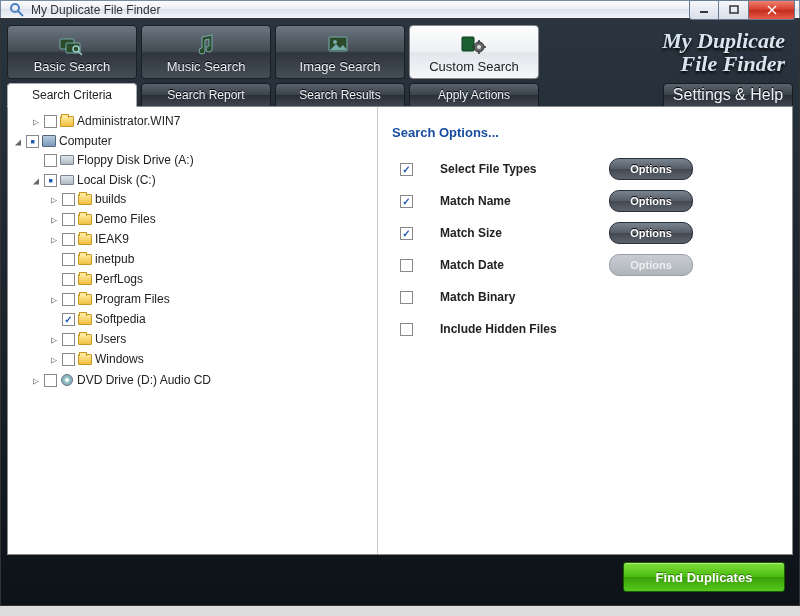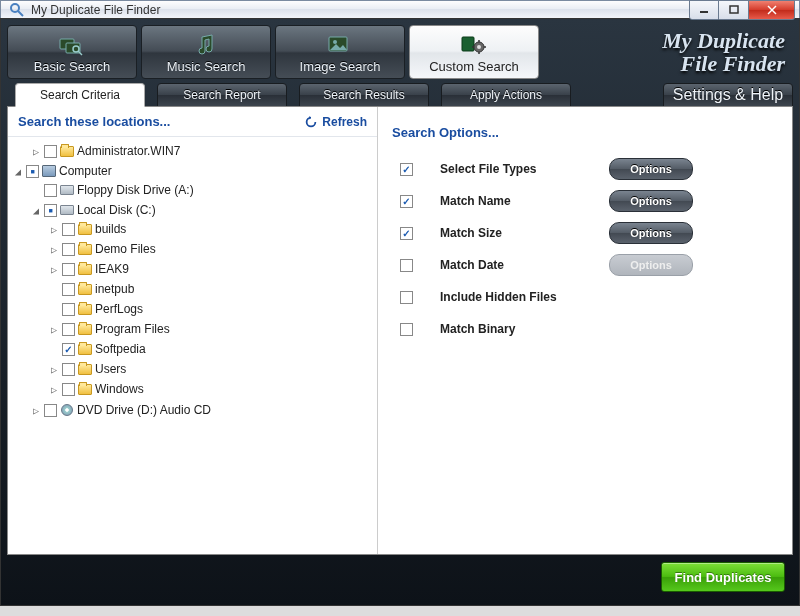--- a/index.html
+++ b/index.html
@@ -92,21 +92,20 @@
   }
   .subtab {
     flex: 0 0 130px;
     background: linear-gradient(to bottom, #5b646e, #3a424b 48%, #2a3038 52%, #3d454e);
     border: 1px solid #181c20;
     border-top-left-radius: 4px; border-top-right-radius: 4px;
     display: flex; align-items: center; justify-content: center;
     color: #eef3f8; font-size: 12px;
     cursor: pointer;
     text-shadow: 0 -1px 0 #000;
-    margin-left: 8px;
   }
   .subtab.active {
     background: #fff;
     color: #222; text-shadow: none;
     border: 1px solid #aaa; border-bottom: 1px solid #fff;
     position: relative; z-index: 2;
   }
   .subspacer { flex: 1; }
   .settings-tab {
     flex: 0 0 130px;
@@ -175,21 +174,21 @@
     text-shadow:none;
   }
 
   
   .footer {
     height: 44px;
     display:flex; align-items:center; justify-content:flex-end;
     padding: 0 8px;
   }
   .find-btn {
-    width: 124px; height: 30px;
+    width: 162px; height: 30px;
     background: linear-gradient(to bottom,#7ee038,#4cbc10 48%,#3aa008 52%,#56c81c);
     border:1px solid #1a5c00; border-radius:3px;
     color:#fff; font-weight:bold; font-size:13px;
     display:flex; align-items:center; justify-content:center;
     cursor:pointer;
     text-shadow:0 -1px 0 rgba(0,0,0,.4);
     box-shadow: inset 0 1px 0 rgba(255,255,255,.4);
   }
 </style>
 </head>
@@ -276,31 +275,20 @@
     <div class="subtab">Search Report</div>
     <div class="subtab">Search Results</div>
     <div class="subtab">Apply Actions</div>
     <div class="subspacer"></div>
     <div class="settings-tab">Settings &amp; Help</div>
   </div>
 
   <div class="panel">
 
     <div class="left-pane">
-      <div class="pane-header">
-        <span>Search these locations...</span>
-        <span class="spacer"></span>
-        <span class="refresh">
-          <svg viewBox="0 0 16 16">
-              <path d="M8 3 A5 5 0 1 0 13 8" fill="none" stroke="#1a4da0" stroke-width="2"></path>
-              <path d="M6 1 L8 3 L6 5 Z" fill="#1a4da0"></path>
-            </svg>
-          <span>Refresh</span>
-        </span>
-      </div>
       <div class="tree">
         <ul>
           <li>
               <div class="row nest1">
                 <span class="exp">▷</span>
                 <span class="cbx"></span>
                 <span class="ficon">
                   <span class="folder"></span>
                 </span>
                 <span>Administrator.WIN7</span>
@@ -464,25 +452,25 @@
           <span class="lbl">Match Size</span>
           <span class="opt-btn">Options</span>
         </div>
         <div class="opt-row">
           <span class="cbx"></span>
           <span class="lbl">Match Date</span>
           <span class="opt-btn disabled">Options</span>
         </div>
         <div class="opt-row">
           <span class="cbx"></span>
+          <span class="lbl">Match Binary</span>
+        </div>
+        <div class="opt-row">
+          <span class="cbx"></span>
           <span class="lbl" style="flex:1">Include Hidden Files</span>
-        </div>
-        <div class="opt-row">
-          <span class="cbx"></span>
-          <span class="lbl">Match Binary</span>
         </div>
       </div>
     </div>
   </div>
 
   <div class="footer">
     <div class="find-btn">Find Duplicates</div>
   </div>
 </div>
 

